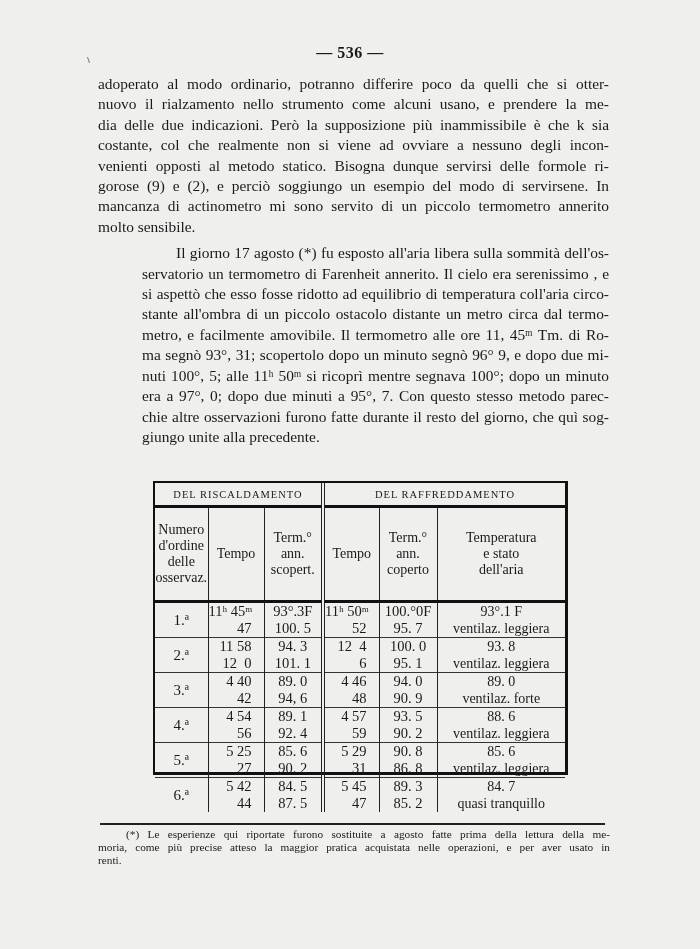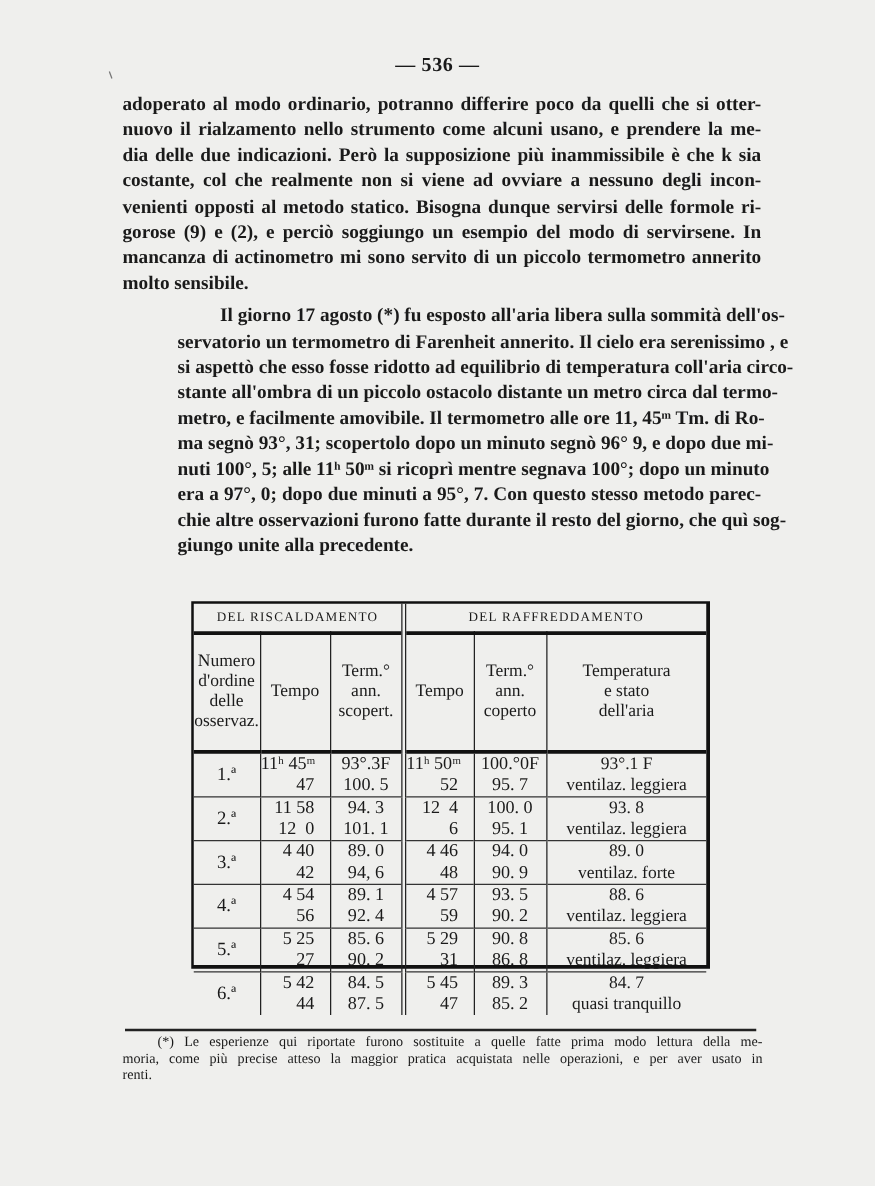--- a/index.html
+++ b/index.html
@@ -14,21 +14,20 @@
     position:absolute; left:0; width:700px; top:44px;
     text-align:center; font-size:16px; letter-spacing:0.5px;
     font-family:"Liberation Serif", serif;
     font-weight:bold;
   }
   .body-text {
     position:absolute; left:98px; width:511px; top:74px;
     font-family:"Liberation Serif", serif;
     font-size:15.4px; line-height:20.4px;
     text-align:justify;
-    font-weight:bold;
   }
   .body-text p { margin:0; }
   .body-text p.para2 { margin-top:6px; text-indent:34px;margin-left:44px; }
   .body-text .line { display:block; text-align:justify; text-align-last:justify; white-space:nowrap; }
   .body-text .line.last { text-align-last:left; }
 
   
   .table-wrap {
     position:absolute; left:153px; top:481px; width:415px; height:294px;
     border:2px solid #111; border-right-width:3px; border-bottom-width:3px;
@@ -209,16 +208,16 @@
             <div>84. 7</div>
             <div>quasi tranquillo</div>
           </td>
         </tr>
       </tbody>
   </table>
 </div>
 
 <div class="footnote-rule"></div>
 <div class="footnote">
-  <span class="line first">(*) Le esperienze qui riportate furono sostituite a quelle fatte prima modo lettura della me-</span>
+  <span class="line first">(*) Le esperienze qui riportate furono sostituite a agosto fatte prima della lettura della me-</span>
   <span class="line">moria, come più precise atteso la maggior pratica acquistata nelle operazioni, e per aver usato in</span>
   <span class="line last">renti.</span>
 </div>
 
 </body></html>

